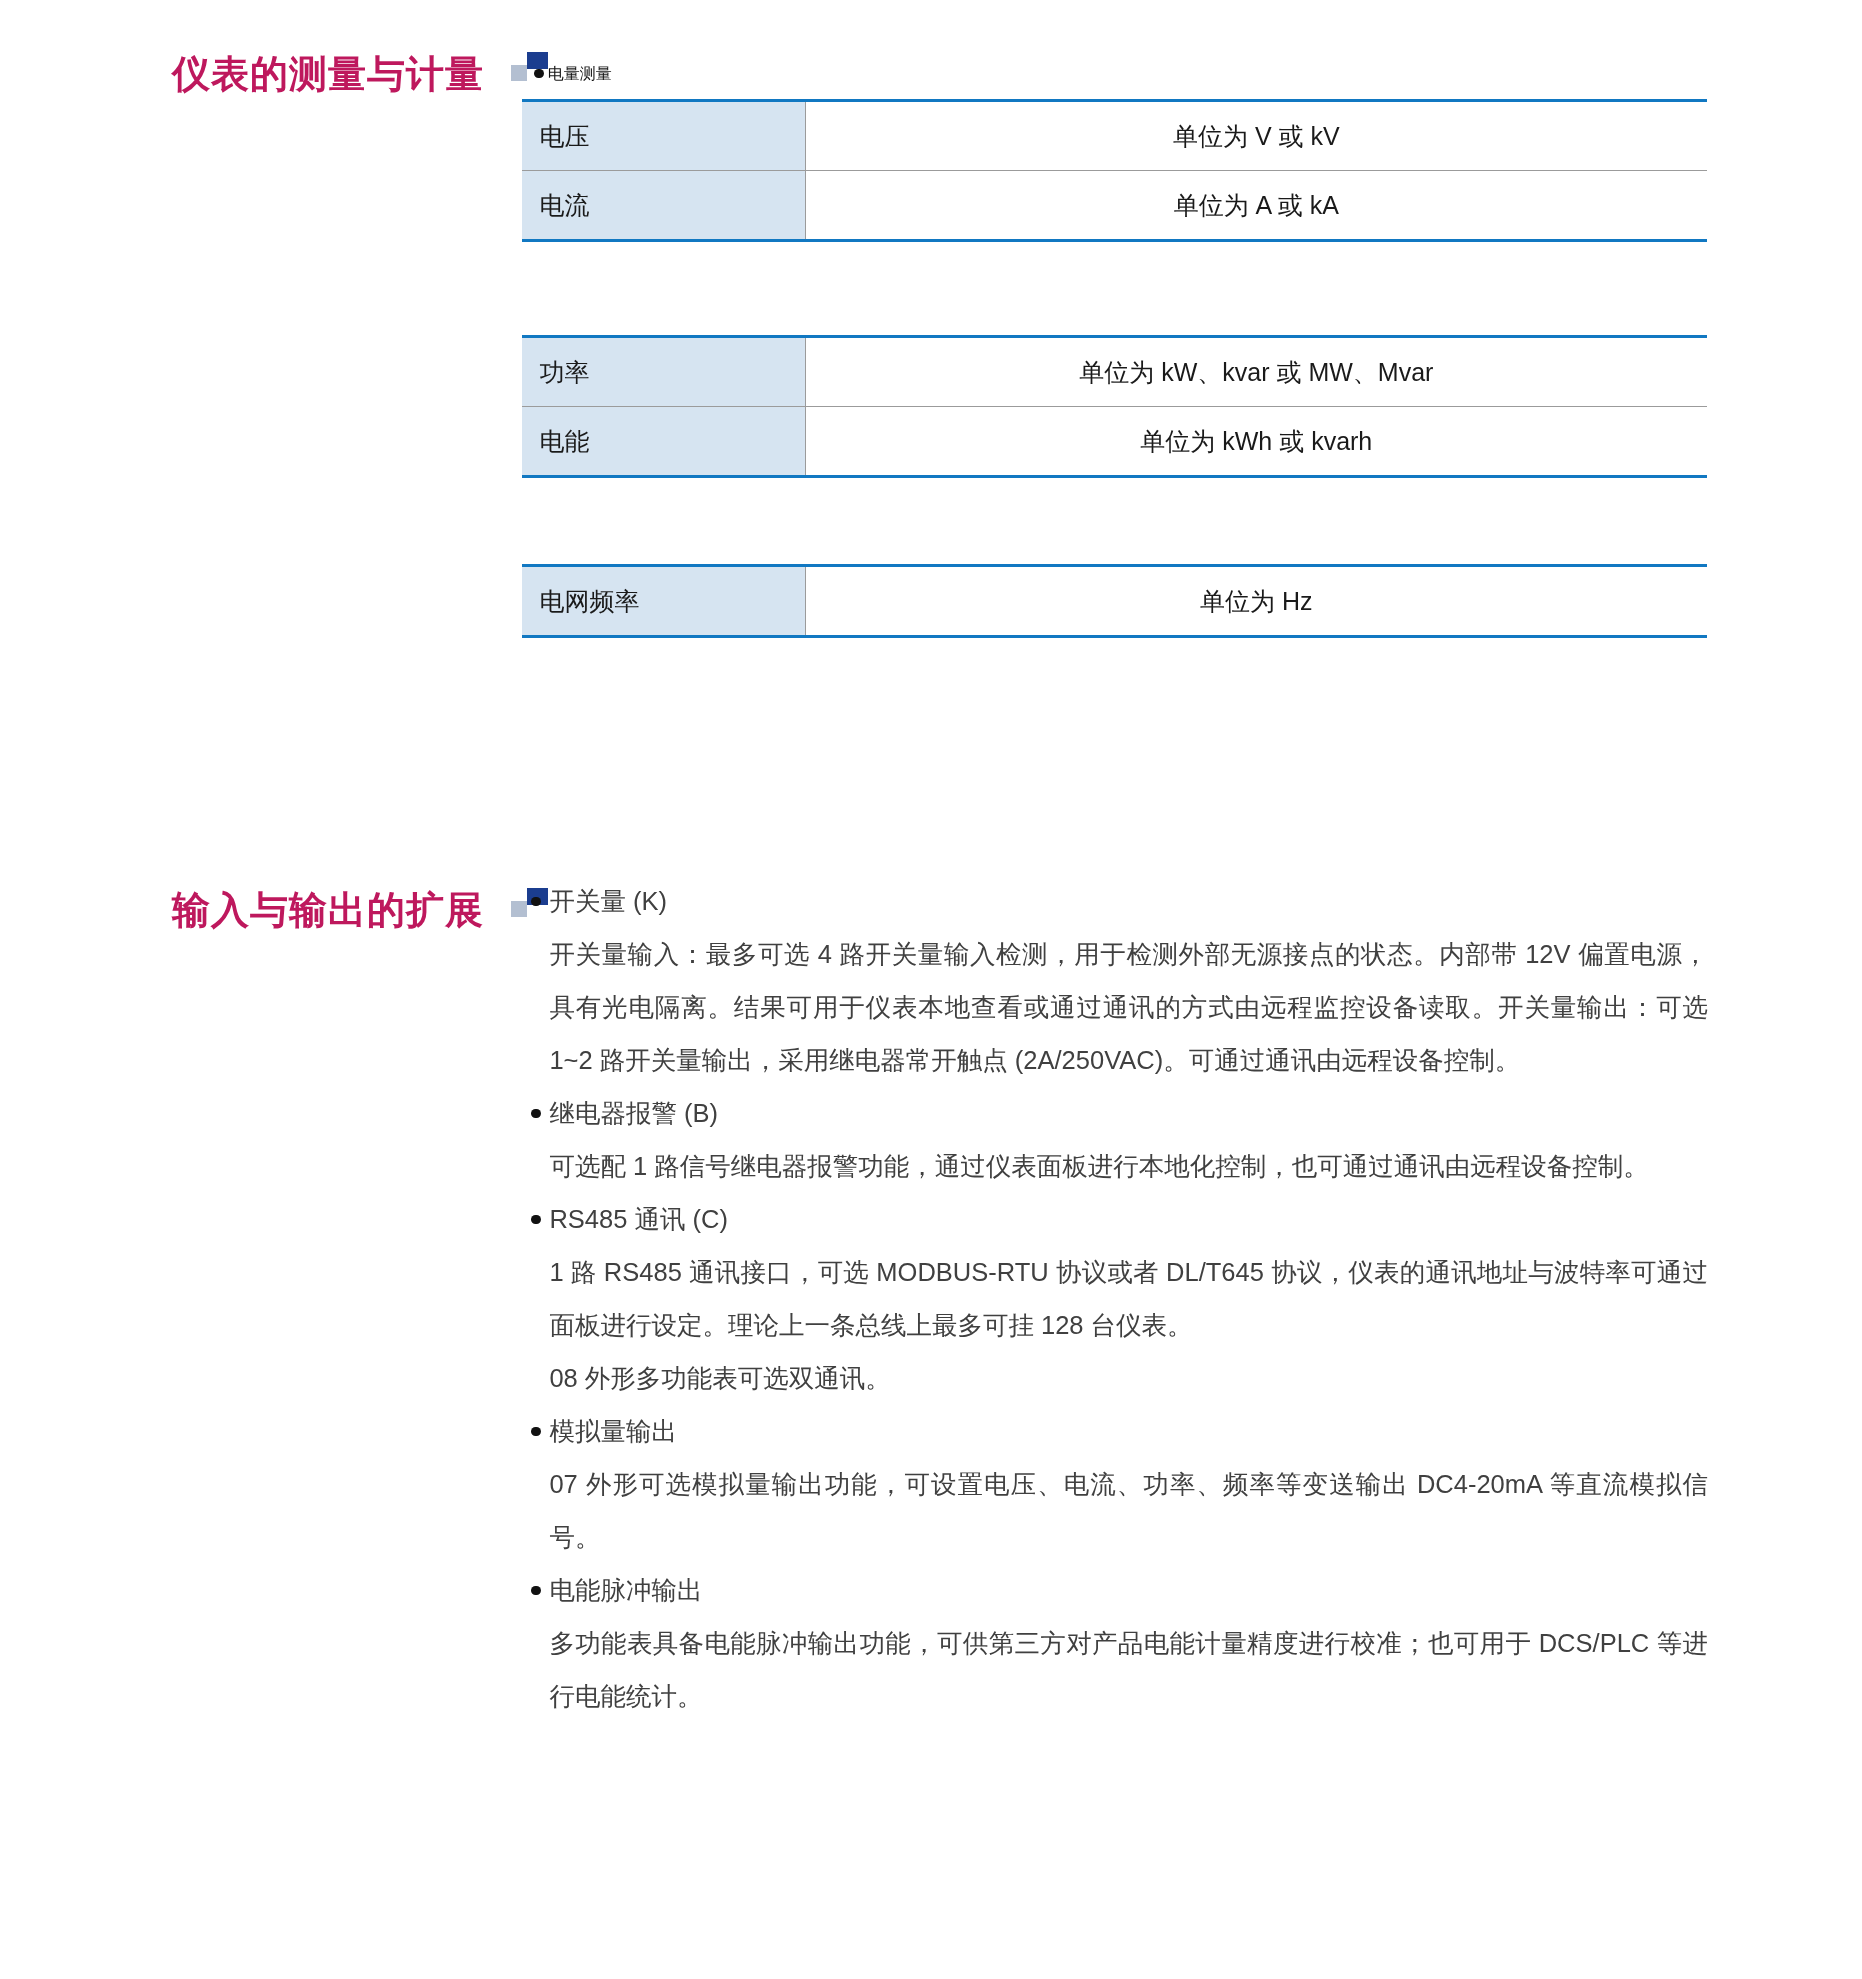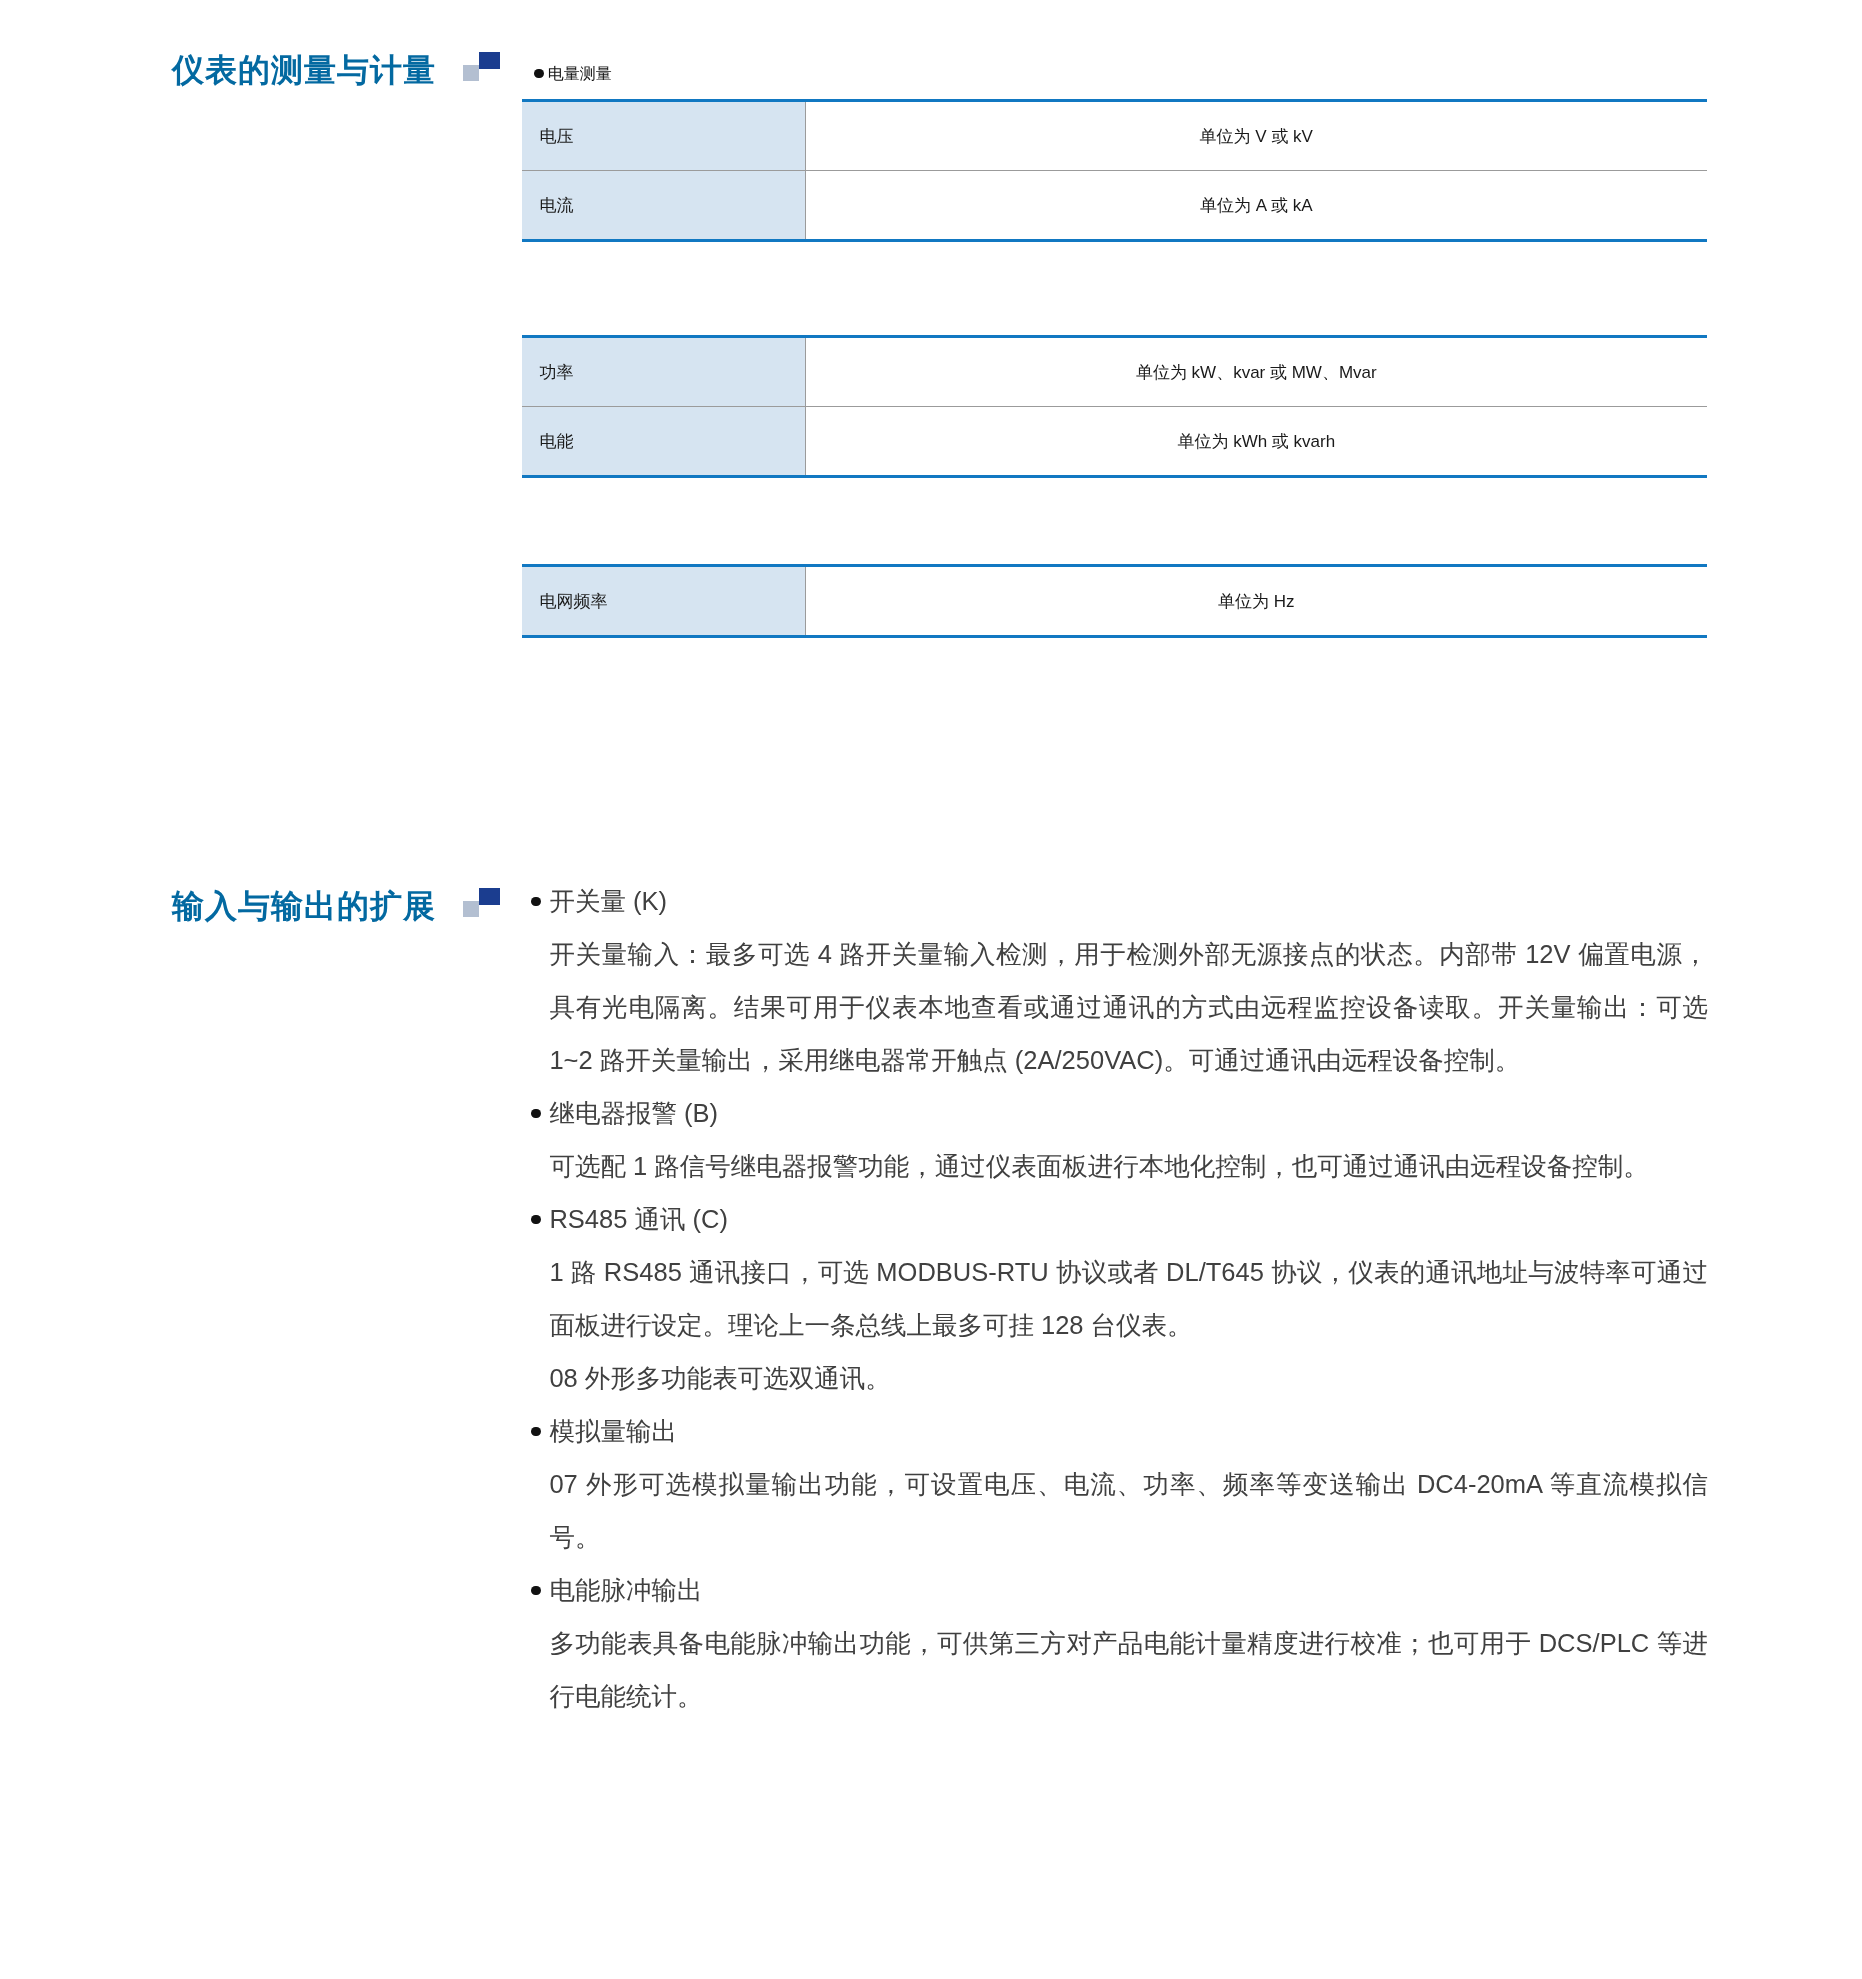--- a/index.html
+++ b/index.html
@@ -12,23 +12,23 @@
     overflow: hidden;
   }
 
   
   .section-heading {
     position: absolute;
     left: 172px;
     display: flex;
     align-items: flex-start;
     gap: 27px;
-    color: #0369a1;
+    color: #be185d;
     font-weight: bold;
-    font-size: 32px;
+    font-size: 38px;
     letter-spacing: 1px;
     white-space: nowrap;
   }
   .sq-icon { position: relative; width: 37px; height: 29px; margin-top: 2.9px; flex: 0 0 auto; }
   .sq-icon .sq-light { position: absolute; left: 0; bottom: 0; width: 15.7px; height: 15.7px; background: #b3bfd1; }
   .sq-icon .sq-dark  { position: absolute; right: 0; top: 0; width: 20.6px; height: 17.6px; background: #1b3d8f; }
 
   
   .bullet-line {
     position: absolute;
@@ -41,21 +41,21 @@
 
   
   .spec-table {
     position: absolute;
     left: 522px;
     width: 1185px;
     border-collapse: collapse;
     table-layout: fixed;
     border-top: 3.9px solid #1178c2;
     border-bottom: 3.9px solid #1178c2;
-    font-size: 17px;
+    font-size: 25px;
   }
   .spec-table td { height: 68px; padding: 0; }
   .spec-table td.h {
     width: 265px;
     background: #d6e4f1;
     padding-left: 17.6px;
     border-right: 1px solid #9b9b9b;
   }
   .spec-table td.v { text-align: center; }
   .spec-table tr.first td { border-bottom: 1px solid #9b9b9b; }

